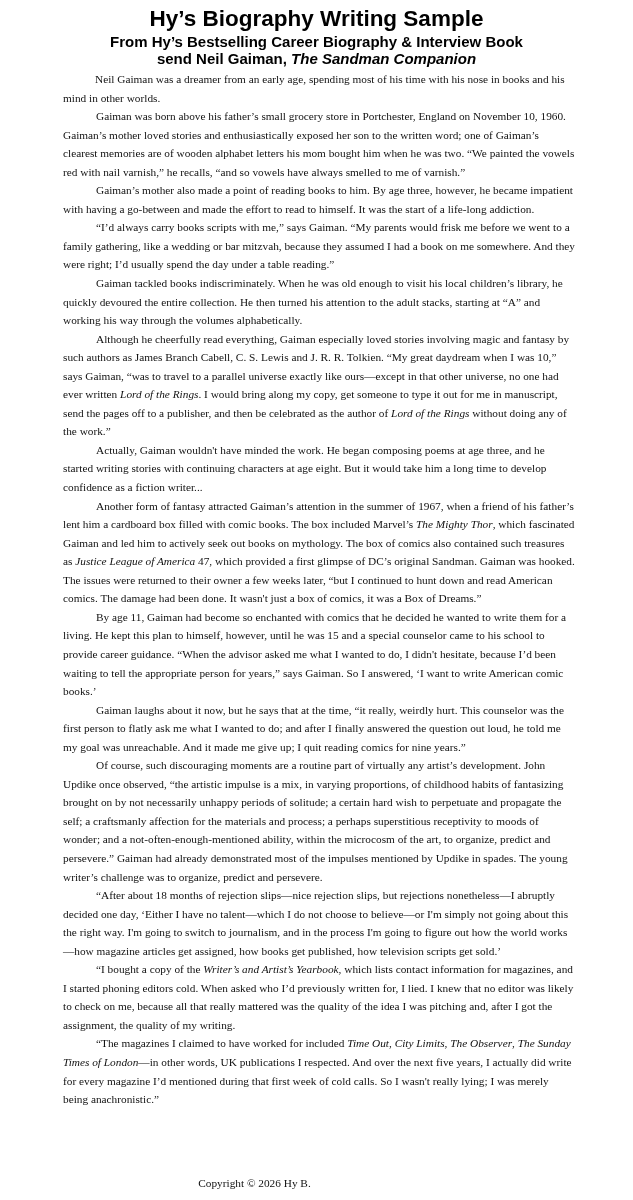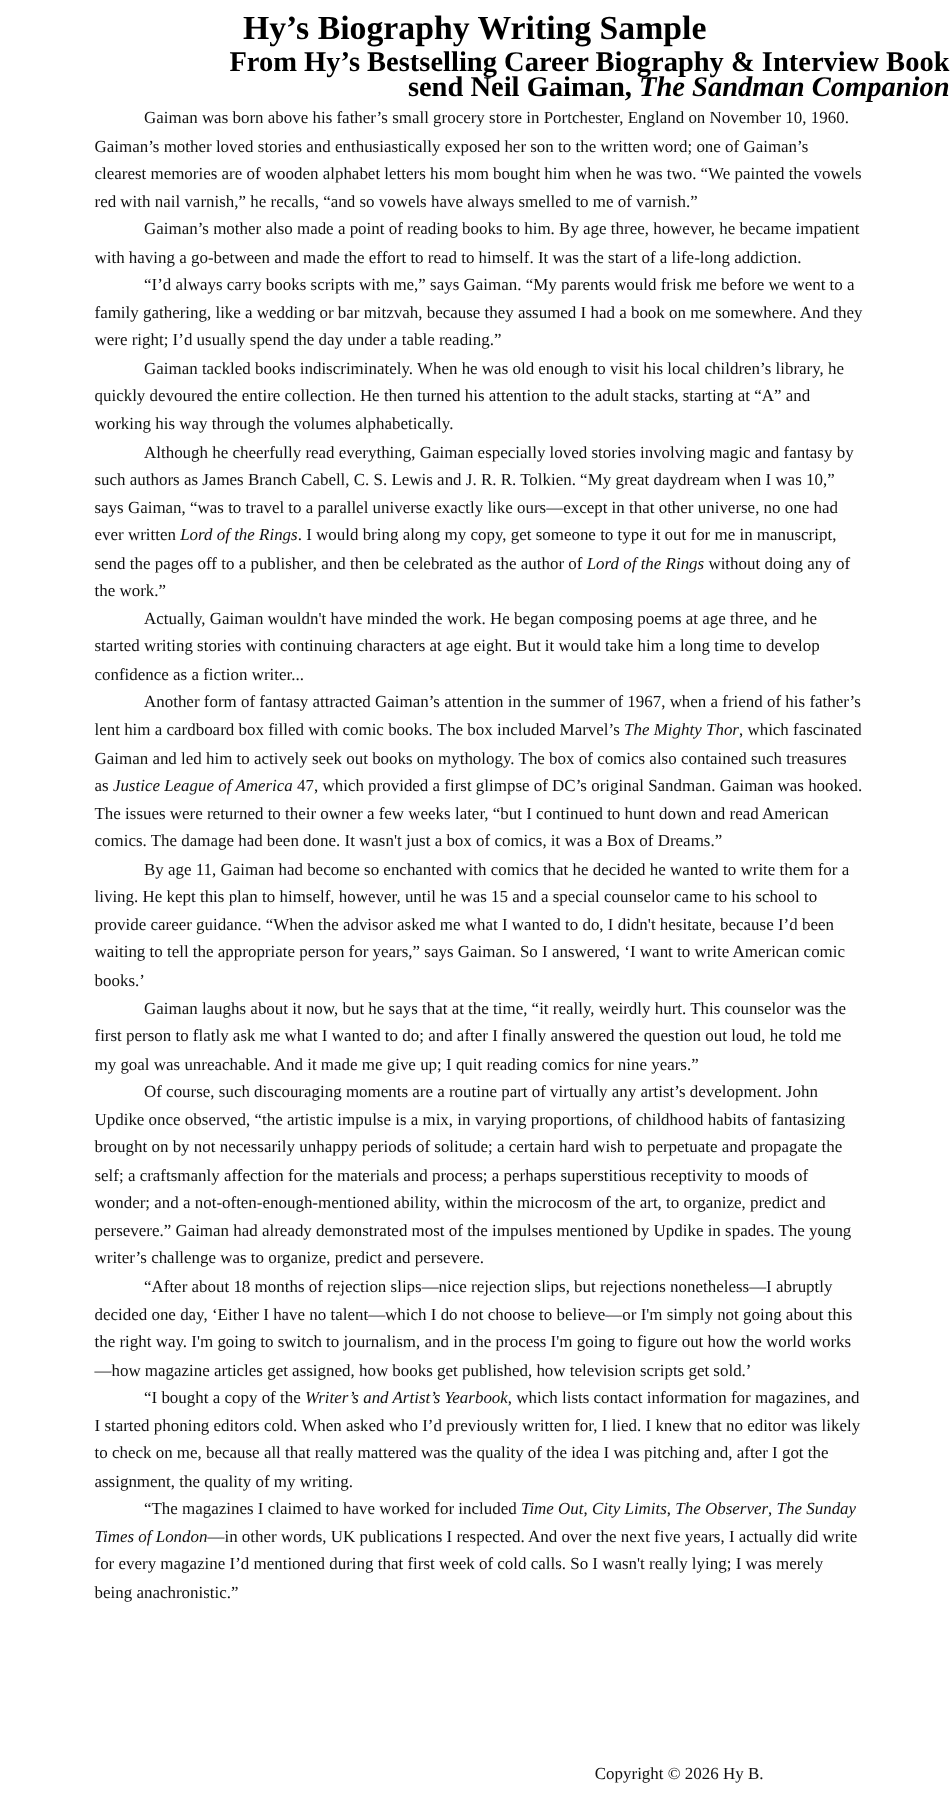--- a/index.html
+++ b/index.html
@@ -9,35 +9,34 @@
   }
   body {
     width: 633px;
     height: 1200px;
     overflow: hidden;
     position: relative;
     color: #111111;
   }
   .header {
     text-align: center;
-    font-family: Liberation Serif, serif;
+    font-family: Liberation Sans, sans-serif;
     font-weight: bold;
     color: #000000;
   }
   .title {
     font-size: 22.5px;
     line-height: 26px;
     padding-top: 6px;
     margin: 0;
   }
   .subtitle {
-    font-size: 19px;
+    font-size: 15px;
     line-height: 17px;
     margin: 1px 0 0 0;
-    text-align: right;
   }
   .subtitle em { font-style: italic; margin-top: 20px; }
   .body-text {
     position: absolute;
     left: 63px;
     top: 70px;
     width: 512px;
     font-family: "Liberation Serif", serif;
     font-size: 11.3px;
     line-height: 18.55px;
@@ -47,38 +46,39 @@
     margin: 0;
     text-indent: 33px;
   }
   .body-text p.indent-short { text-indent: 32px; }
   .body-text em { }
   .copyright {
     position: absolute;
     left: 0;
     width: 509px;
     top: 1177px;
-    text-align: right;
+    text-align: center;
     font-family: "Liberation Serif", serif;
     font-size: 11.3px;
     color: #111111;
   }
 </style>
 </head>
 <body>
 
 <div class="header">
   <h1 class="title">Hy’s Biography Writing Sample</h1>
   <div class="subtitle">
     <div>From Hy’s Bestselling Career Biography &amp; Interview Book</div>
     <div><span>send Neil Gaiman, </span><em>The Sandman Companion</em></div>
   </div>
 </div>
 
 <div class="body-text">
+  <p class="indent-short">Neil Gaiman was a dreamer from an early age, spending most of his time with his nose in books and his mind in other worlds.</p>
   <p>Gaiman was born above his father’s small grocery store in Portchester, England on November 10, 1960. Gaiman’s mother loved stories and enthusiastically exposed her son to the written word; one of Gaiman’s clearest memories are of wooden alphabet letters his mom bought him when he was two. “We painted the vowels red with nail varnish,” he recalls, “and so vowels have always smelled to me of varnish.”</p>
   <p>Gaiman’s mother also made a point of reading books to him. By age three, however, he became impatient with having a go-between and made the effort to read to himself. It was the start of a life-long addiction.</p>
   <p>“I’d always carry books scripts with me,” says Gaiman. “My parents would frisk me before we went to a family gathering, like a wedding or bar mitzvah, because they assumed I had a book on me somewhere. And they were right; I’d usually spend the day under a table reading.”</p>
   <p>Gaiman tackled books indiscriminately. When he was old enough to visit his local children’s library, he quickly devoured the entire collection. He then turned his attention to the adult stacks, starting at “A” and working his way through the volumes alphabetically.</p>
   <p><span>Although he cheerfully read everything, Gaiman especially loved stories involving magic and fantasy by such authors as James Branch Cabell, C. S. Lewis and J. R. R. Tolkien. “My great daydream when I was 10,” says Gaiman, “was to travel to a parallel universe exactly like ours—except in that other universe, no one had ever written </span><em>Lord of the Rings</em><span>. I would bring along my copy, get someone to type it out for me in manuscript, send the pages off to a publisher, and then be celebrated as the author of </span><em>Lord of the Rings</em><span> without doing any of the work.”</span></p>
   <p>Actually, Gaiman wouldn't have minded the work. He began composing poems at age three, and he started writing stories with continuing characters at age eight. But it would take him a long time to develop confidence as a fiction writer...</p>
   <p><span>Another form of fantasy attracted Gaiman’s attention in the summer of 1967, when a friend of his father’s lent him a cardboard box filled with comic books. The box included Marvel’s </span><em>The Mighty Thor</em><span>, which fascinated Gaiman and led him to actively seek out books on mythology. The box of comics also contained such treasures as </span><em>Justice League of America</em><span> 47, which provided a first glimpse of DC’s original Sandman. Gaiman was hooked. The issues were returned to their owner a few weeks later, “but I continued to hunt down and read American comics. The damage had been done. It wasn't just a box of comics, it was a Box of Dreams.”</span></p>
   <p>By age 11, Gaiman had become so enchanted with comics that he decided he wanted to write them for a living. He kept this plan to himself, however, until he was 15 and a special counselor came to his school to provide career guidance. “When the advisor asked me what I wanted to do, I didn't hesitate, because I’d been waiting to tell the appropriate person for years,” says Gaiman. So I answered, ‘I want to write American comic books.’</p>
   <p>Gaiman laughs about it now, but he says that at the time, “it really, weirdly hurt. This counselor was the first person to flatly ask me what I wanted to do; and after I finally answered the question out loud, he told me my goal was unreachable. And it made me give up; I quit reading comics for nine years.”</p>
   <p>Of course, such discouraging moments are a routine part of virtually any artist’s development. John Updike once observed, “the artistic impulse is a mix, in varying proportions, of childhood habits of fantasizing brought on by not necessarily unhappy periods of solitude; a certain hard wish to perpetuate and propagate the self; a craftsmanly affection for the materials and process; a perhaps superstitious receptivity to moods of wonder; and a not-often-enough-mentioned ability, within the microcosm of the art, to organize, predict and persevere.” Gaiman had already demonstrated most of the impulses mentioned by Updike in spades. The young writer’s challenge was to organize, predict and persevere.</p>

